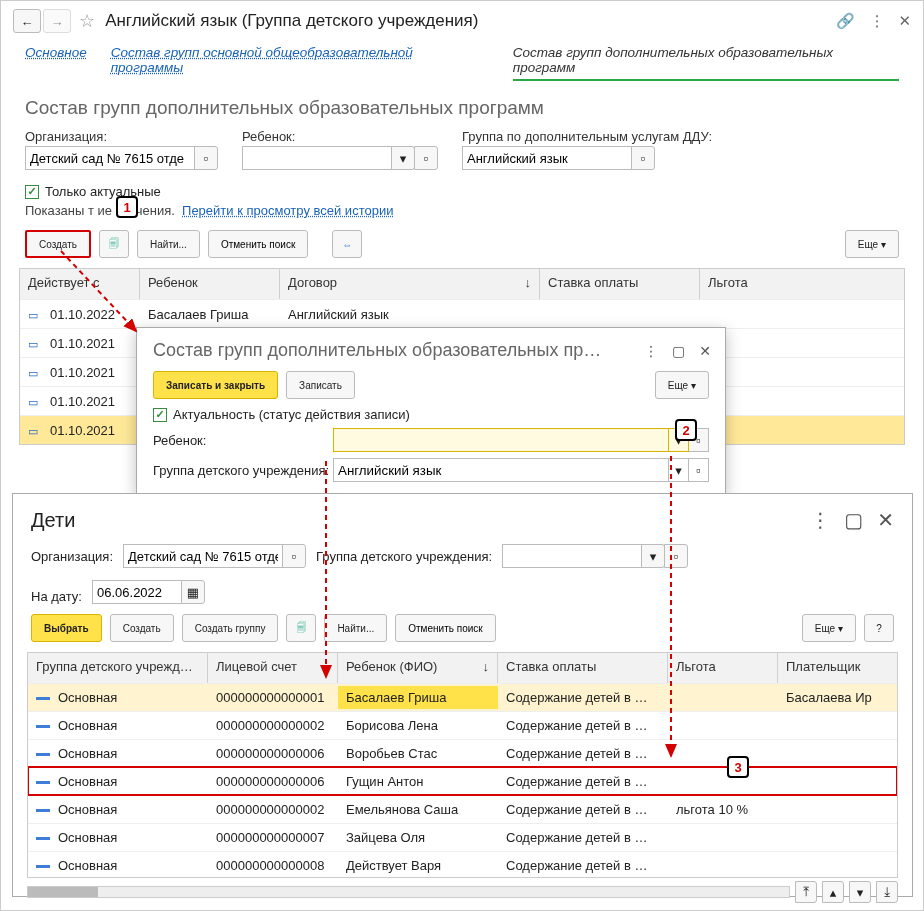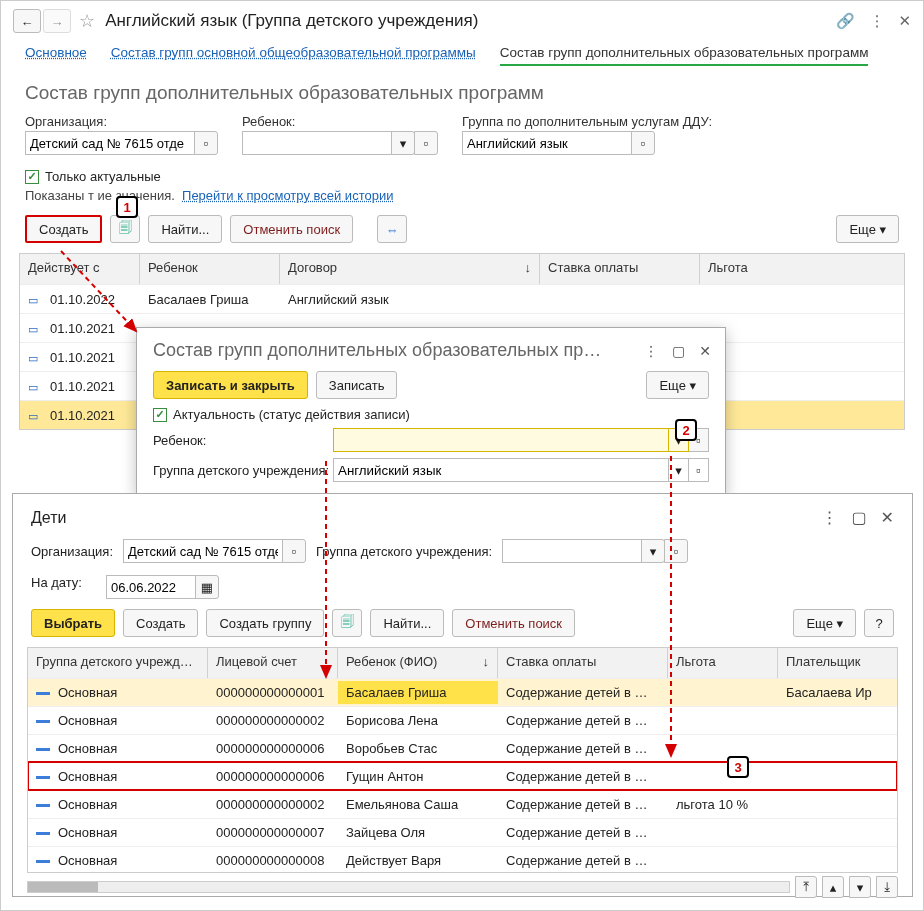--- a/index.html
+++ b/index.html
@@ -5,36 +5,36 @@
   * { box-sizing: border-box; }
   body { margin:0; font-family: Arial, sans-serif; font-size:13px; color:#222; background:#fff; }
   .canvas { position:relative; width:924px; height:911px; border:1px solid #ccc; overflow:hidden;}
   .toolbar-top { display:flex; align-items:center; height:40px; padding:4px 12px; }
   .nav-btn { width:28px; height:24px; border:1px solid #bbb; border-radius:3px; background:#f7f7f7; margin-right:2px; display:flex;align-items:center;justify-content:center;cursor:pointer;}
   .star { font-size:18px; color:#999; margin:0 6px;}
   .title { font-size:17px; margin-left:4px;}
   .title-icons { margin-left:auto; display:flex; gap:14px; color:#666;}
   .title-icons span { cursor:pointer; font-size:15px;}
   .tabs { display:flex; gap:24px; padding:4px 24px 6px 24px; font-size:13.5px;}
-  .tab-link { color:#1862b7; text-decoration:underline dotted; cursor:pointer;}
+  .tab-link { color:#1862b7; text-decoration:underline dotted; cursor:pointer;font-style:italic;}
   .tab-active { color:#333; border-bottom:2px solid #28a745; padding-bottom:4px; text-decoration:none;}
   .section-title { font-size:19px; color:#666; padding:10px 24px 6px 24px;}
   .filter-row { display:flex; gap:24px; padding:4px 24px;}
   .filter-col { display:flex; flex-direction:column; gap:2px;}
   .label { font-size:13px; color:#333;}
   .input-wrap { display:flex; align-items:center;border-radius:9px;}
   .inp { border:1px solid #bbb; height:24px; padding:2px 4px; font-size:13px; background:#fff;}
   .btn-sq { width:24px; height:24px; border:1px solid #bbb; background:#f7f7f7; display:flex;align-items:center;justify-content:center;cursor:pointer;margin-left:-1px;border-radius:0 3px 3px 0;}
   .chk-row { padding:10px 24px 2px 24px; display:flex; align-items:center; gap:6px;}
   .chk { width:14px;height:14px;border:1px solid #388e3c;display:inline-flex;align-items:center;justify-content:center;color:#388e3c;font-size:11px;font-weight:bold;}
   .hist-row { padding:2px 24px 8px 24px; font-size:13px; color:#444;}
   .hist-row a { color:#1862b7; text-decoration:underline dotted; cursor:pointer;}
   .btn-row { display:flex; gap:8px; padding:4px 24px; align-items:center;}
-  .btn { border:1px solid #bbb; height:28px; padding:0 12px; border-radius:3px; background:#f7f7f7; cursor:pointer; display:flex;align-items:center;font-size:13px;}
-  .btn.disabled { color:#7f1d1d; }
+  .btn { border:1px solid #bbb; height:28px; padding:0 12px; border-radius:3px; background:#f7f7f7; cursor:pointer; display:flex;align-items:center;font-size:10px;}
+  .btn.disabled { color:#000000; }
   .btn.icon-only { width:30px; padding:0; justify-content:center;}
   .btn.yellow { background:#ffe14a; border-color:#d6b400; font-weight:bold;}
   .btn.spacer { margin-left:auto;}
   .redbox { border:2px solid #d40000; border-radius:2px; }
   .callnum { width:22px;height:22px;border:2px solid #000;border-radius:4px;display:flex;align-items:center;justify-content:center;font-weight:bold;color:#d40000;background:#fff;font-size:13px;}
   .grid { margin:6px 18px 0 18px; border:1px solid #ccc;}
   .grid-head { display:flex; background:#f2f2f2; height:30px; align-items:stretch;}
   .gh { border-right:1px solid #d0d0d0; padding:6px 8px; font-size:13px; color:#333; overflow:hidden;white-space:nowrap;text-overflow:ellipsis;}
   .grid-body .gr { display:flex; height:29px; align-items:center; border-top:1px solid #eee;}
   .gc { padding:4px 8px; white-space:nowrap; overflow:hidden; text-overflow:ellipsis;}
@@ -47,24 +47,24 @@
   .popup-body { padding:4px 16px 10px 16px;}
   .formrow { display:flex; align-items:center; margin:6px 0;}
   .formrow .lab { width:180px;}
   .field { flex:1; display:flex;}
   .field input { flex:1; height:24px; border:1px solid #bbb; padding:2px 4px;}
   .field .dd { width:20px; height:24px; border:1px solid #bbb; border-left:0;display:flex;align-items:center;justify-content:center;}
   .hl input { background:#fffbe0; border-color:#d6b400;}
   .hl .dd { background:#fffbe0; border-color:#d6b400;}
   
   .children { position:absolute; left:11px; top:492px; width:901px; height:404px; border:1px solid #aaa; background:#fff;}
-  .ch-title { font-size:16px; padding:14px 18px 6px 18px; display:flex; align-items:center;}
+  .ch-title { font-size:20px; padding:14px 18px 6px 18px; display:flex; align-items:center;}
   .ch-title .icons { margin-left:auto; display:flex; gap:14px; color:#555;}
   .ch-filters { display:flex; gap:10px; align-items:center; padding:6px 18px;}
-  .date-row { display:flex; gap:24px; align-items:flex-start; padding:6px 18px;}
+  .date-row { display:flex; gap:10px; align-items:flex-end; padding:6px 18px;}
   .ch-grid { margin:6px 14px 0 14px; border:1px solid #ccc; height:226px; overflow:hidden;}
   .ch-head { display:flex; background:#f2f2f2; height:30px;}
   .ch-body .cr { display:flex; height:28px; align-items:center; border-top:1px solid #eee;}
   .bar-icon { display:inline-block;width:14px;height:3px;background:#3b7dd8;margin-right:8px;vertical-align:middle;}
   .row-hl { background:#fff4cf;}
   .row-redbox { outline:2px solid #d40000; outline-offset:-1px;}
   .child-sel { background:#ffe14a;}
   .ch-footer { display:flex; align-items:center; height:24px; margin:2px 14px 6px 14px;}
   .scroll-h { flex:1; height:12px; background:#eee; border:1px solid #ccc; position:relative;}
   .scroll-h .thumb { position:absolute; left:0; top:0; width:70px; height:100%; background:#bbb;}

